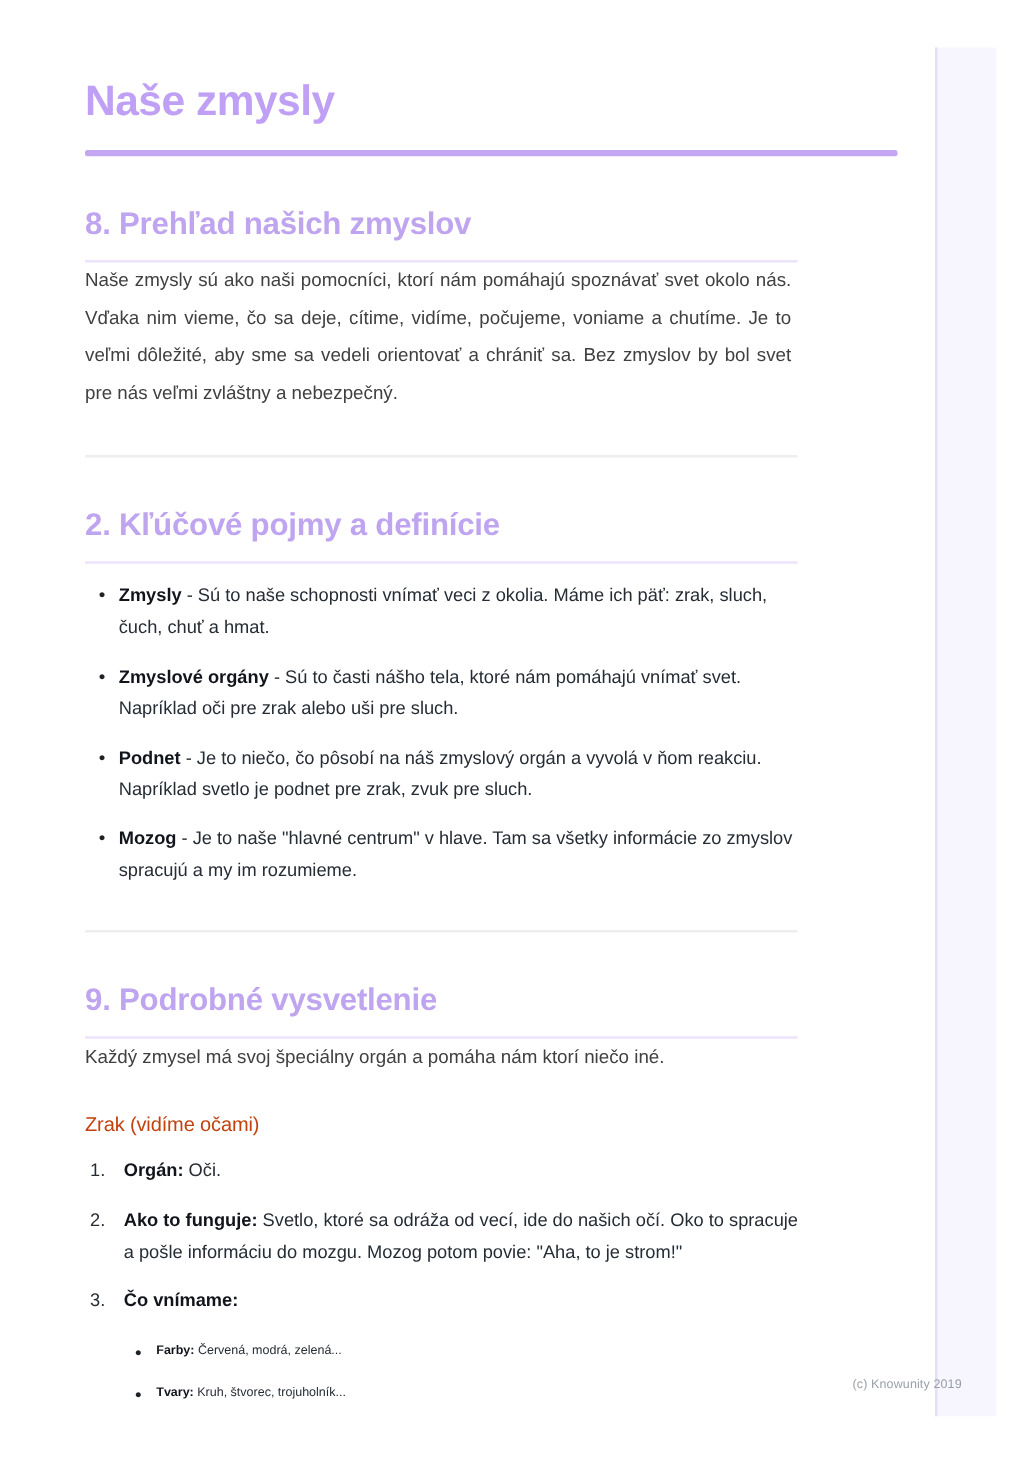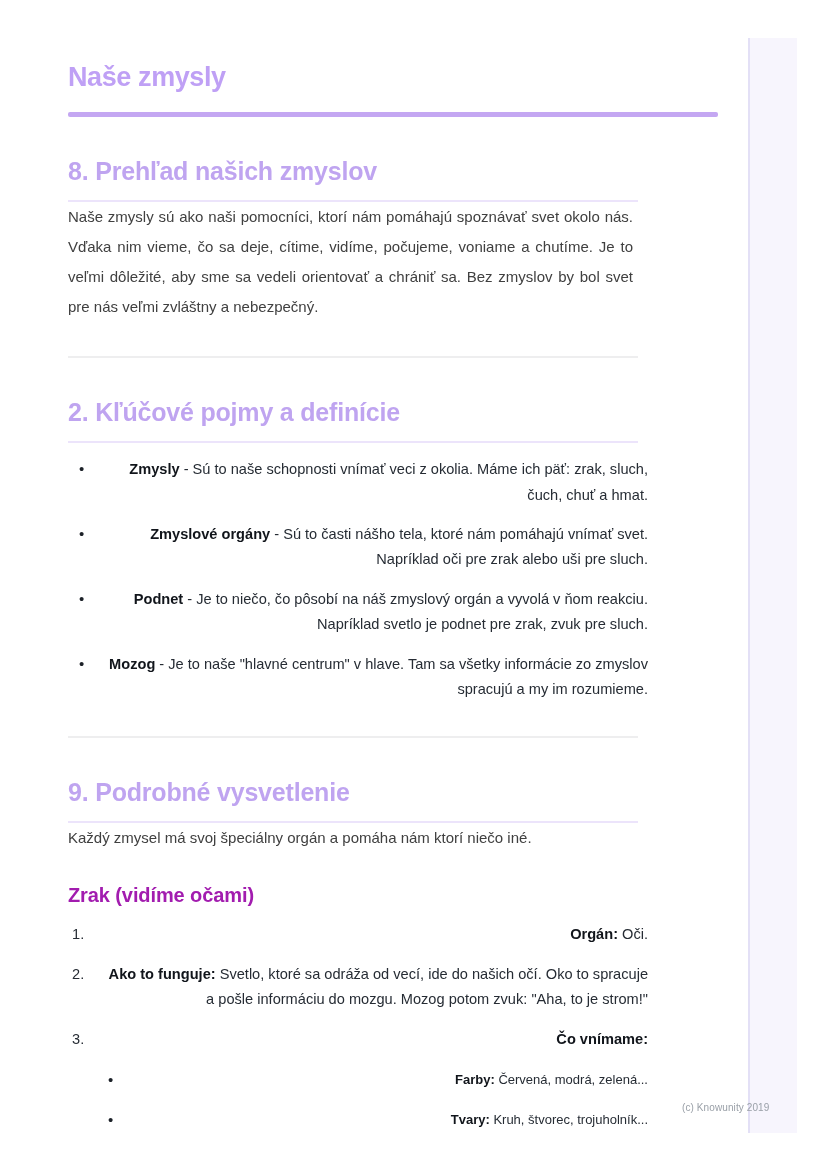--- a/index.html
+++ b/index.html
@@ -35,21 +35,21 @@
     position: absolute;
     left: 0;
     top: 0;
     width: 828px;
     padding: 0;
   }
 
   .doc-title {
     margin: 0;
     padding: 62px 0 0 68px;
-    font-size: 27px;
+    font-size: 34px;
     line-height: 1.12;
     font-weight: 700;
     letter-spacing: -0.4px;
     color: #bfa0f5;
   }
   .title-rule {
     margin: 20px 0 0 68px;
     width: 650px;
     height: 5px;
     border-radius: 2px;
@@ -72,25 +72,25 @@
   .section-head-rule {
     margin-top: 14px;
     width: 570px;
     height: 2px;
     background: #ece4fb;
   }
 
   .sub-head {
     margin: 0;
     padding-top: 30px;
-    font-size: 20px;
+    font-size: 16px;
     line-height: 1.25;
-    font-weight: 700;
+    font-weight: 400;
     letter-spacing: -0.1px;
-    color: #a21caf;
+    color: #c2410c;
   }
 
   p.body-text {
     margin: 0;
     width: 565px;
     font-size: 15px;
     line-height: 2.0;
     color: #404040;
     text-align: justify;
   }
@@ -115,21 +115,20 @@
     list-style: none;
     width: 580px;
   }
   ul.bullets > li, ol.numbers > li {
     position: relative;
     padding-left: 27px;
     margin-top: 14px;
     font-size: 14.6px;
     line-height: 1.74;
     color: #262c34;
-    text-align: right;
   }
   ul.bullets > li:first-child, ol.numbers > li:first-child {
     margin-top: 0;
   }
   ul.bullets > li::before {
     content: "\2022";
     position: absolute;
     left: 11px;
     top: -1px;
     font-size: 15px;
@@ -152,21 +151,21 @@
   }
   ul.sub-bullets {
     margin: 0;
     padding: 0;
     list-style: none;
   }
   ul.sub-bullets > li {
     position: relative;
     padding-left: 26px;
     margin-top: 17px;
-    font-size: 13px;
+    font-size: 10px;
     line-height: 1.74;
     color: #262c34;
   }
   ul.sub-bullets > li::before {
     content: "\2022";
     position: absolute;
     left: 9px;
     top: -2px;
     font-size: 15px;
     color: #1c2128;
@@ -220,21 +219,21 @@
 
   <div class="section">
     <h2 class="section-head">9. Podrobné vysvetlenie</h2>
     <div class="section-head-rule"></div>
     <p class="body-text plain">Každý zmysel má svoj špeciálny orgán a pomáha nám ktorí niečo iné.</p>
 
     <h3 class="sub-head">Zrak (vidíme očami)</h3>
 
     <ol class="numbers">
       <li><span class="term">Orgán:</span><span> Oči.</span></li>
-      <li><span class="term">Ako to funguje:</span><span> Svetlo, ktoré sa odráža od vecí, ide do našich očí. Oko to spracuje a pošle informáciu do mozgu. Mozog potom zvuk: "Aha, to je strom!"</span></li>
+      <li><span class="term">Ako to funguje:</span><span> Svetlo, ktoré sa odráža od vecí, ide do našich očí. Oko to spracuje a pošle informáciu do mozgu. Mozog potom povie: "Aha, to je strom!"</span></li>
       <li><span class="term">Čo vnímame:</span><span></span>
         <ul class="sub-bullets">
           <li><span class="term">Farby:</span><span> Červená, modrá, zelená...</span></li>
           <li><span class="term">Tvary:</span><span> Kruh, štvorec, trojuholník...</span></li>
         </ul>
       </li>
     </ol>
   </div>
 
 </div>

